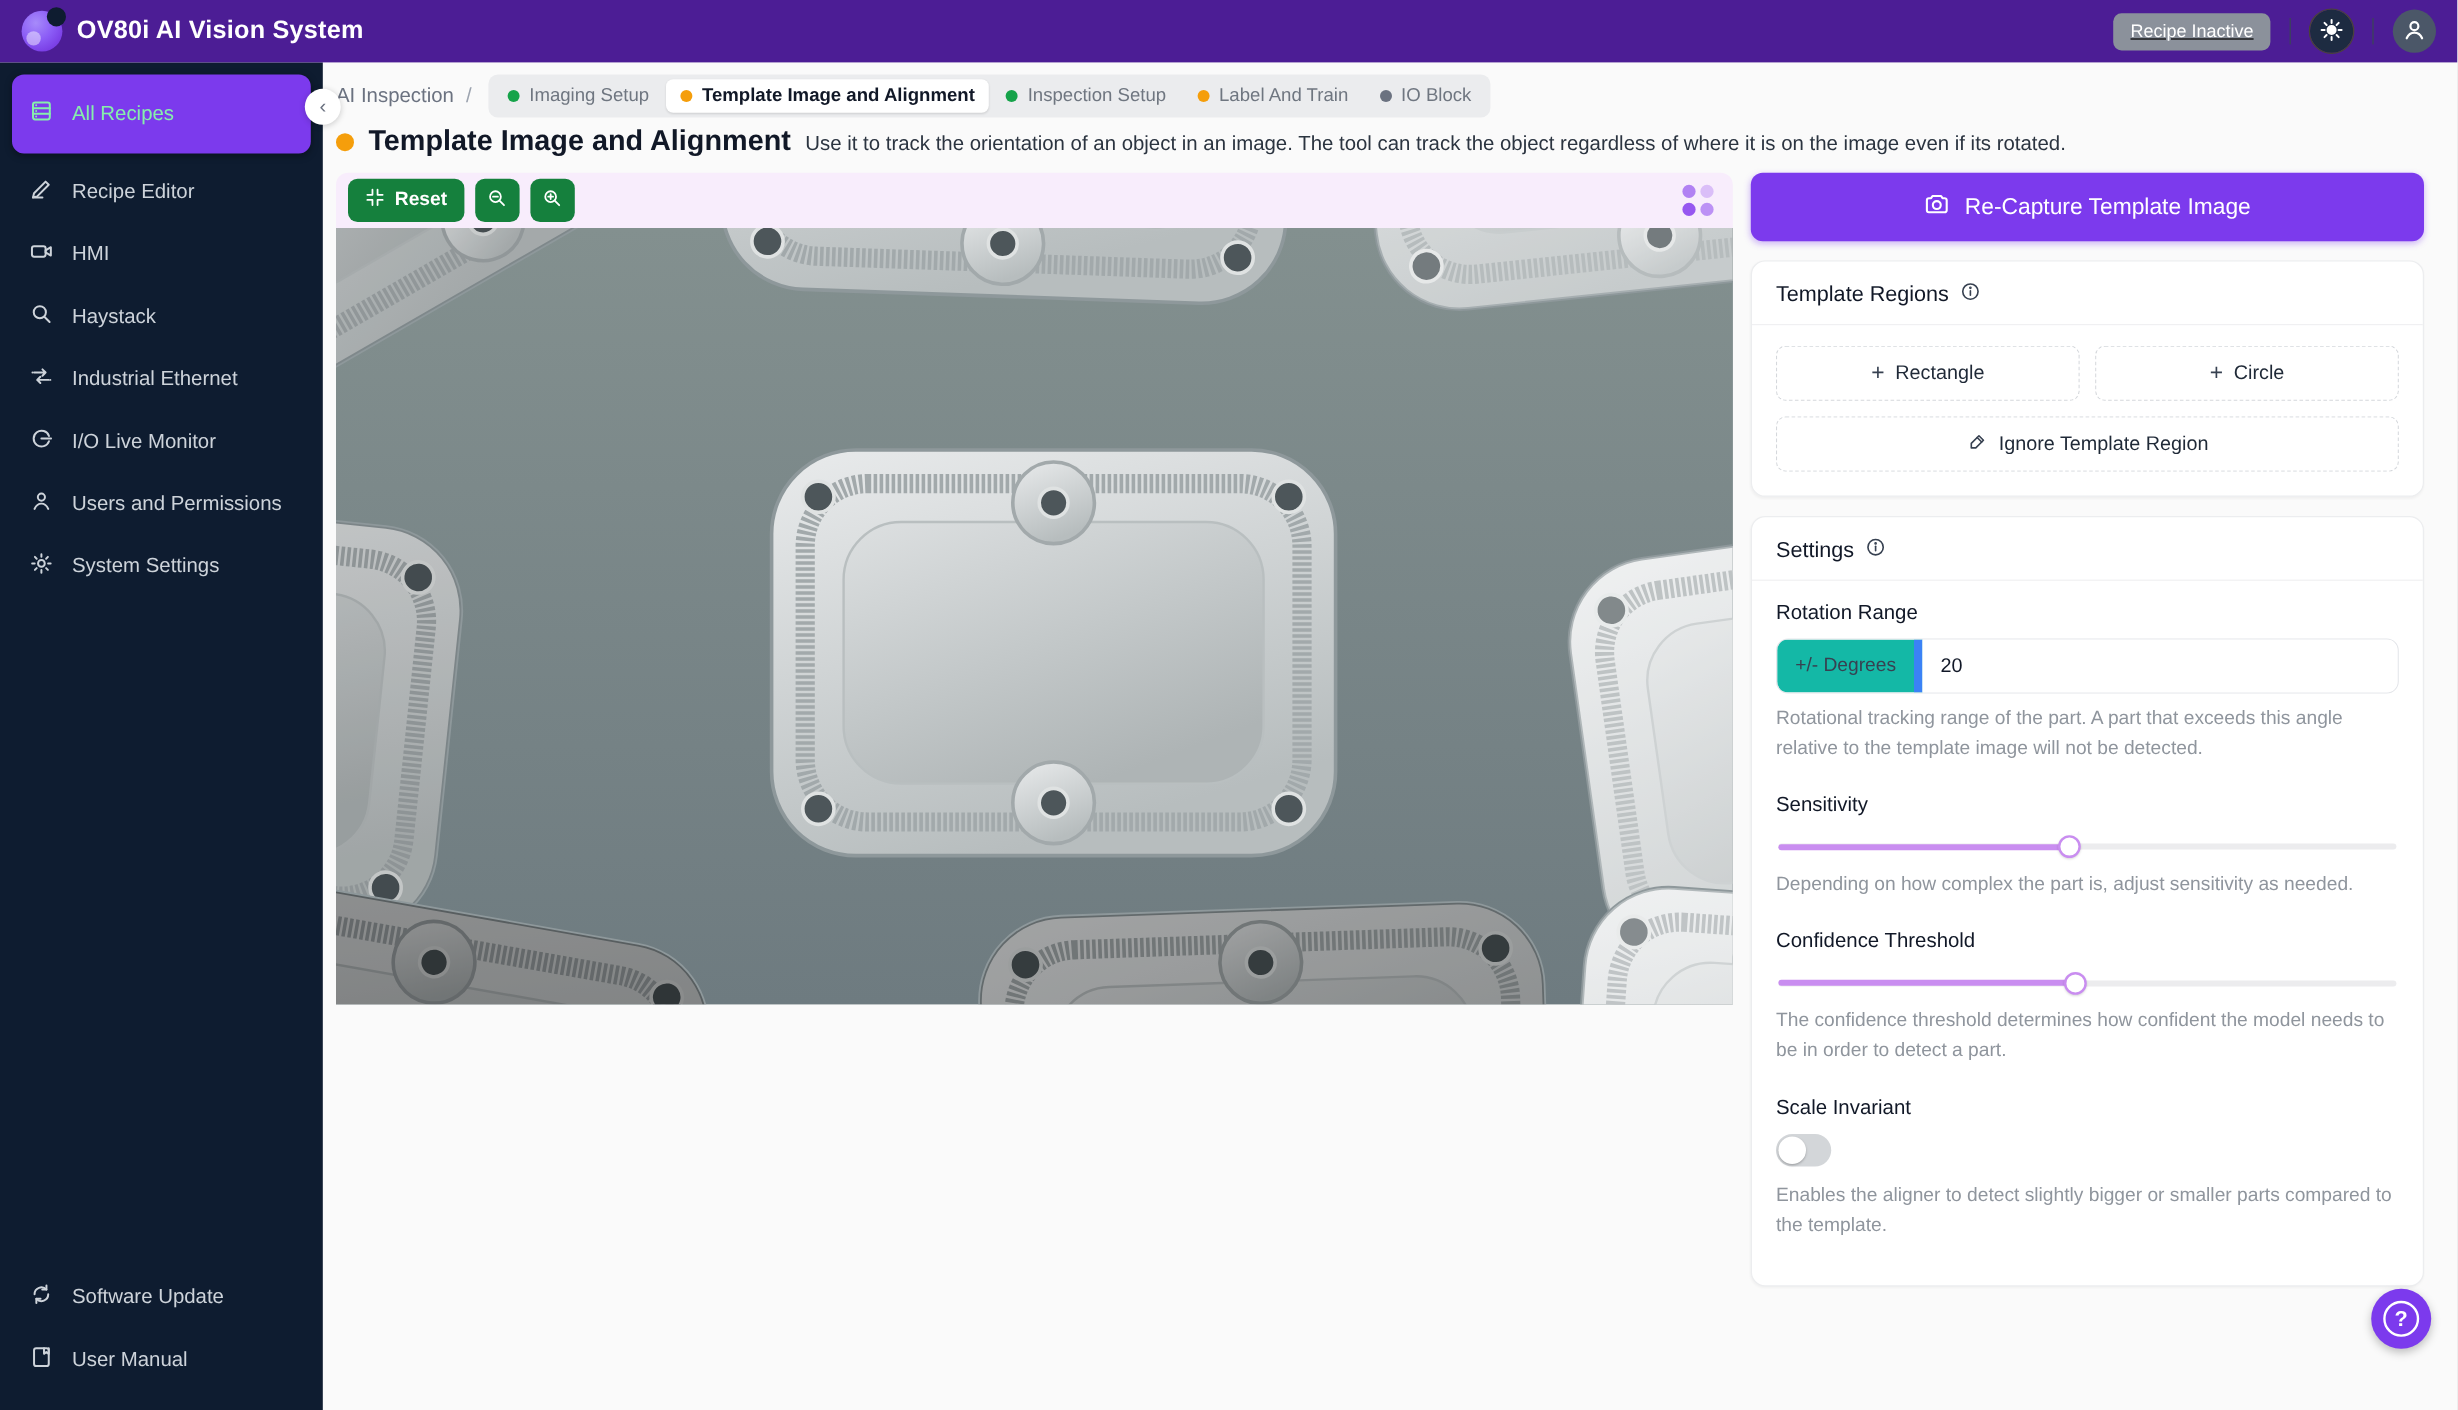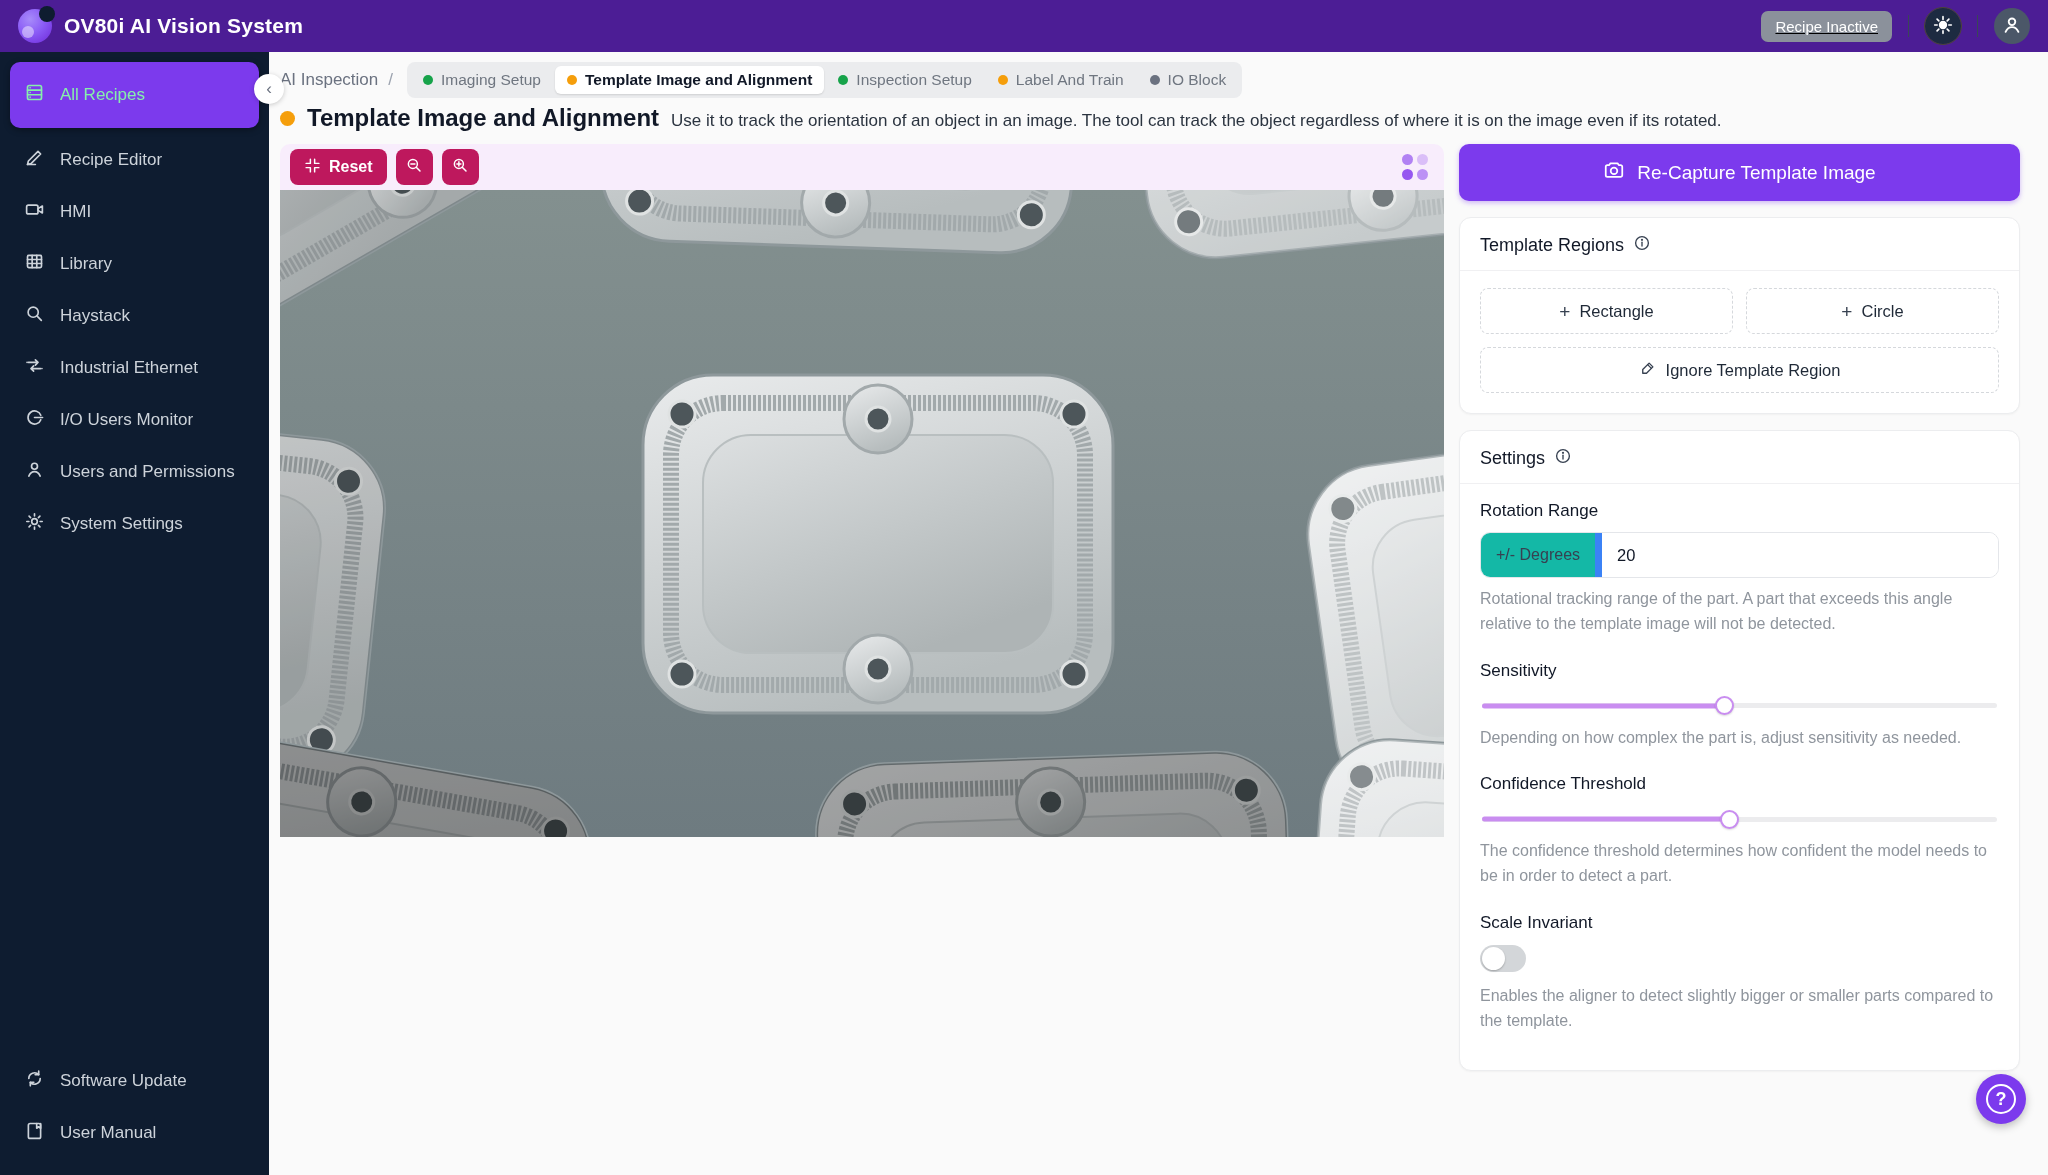--- a/index.html
+++ b/index.html
@@ -51,21 +51,21 @@
   .title-dot{width:15px;height:15px;border-radius:50%;align-self:center;}
   .page-title{font-size:24px;font-weight:700;color:#111827;}
   .page-subtitle{font-size:17px;color:#2b3440;}
 
   .workspace{display:flex;gap:15px;align-items:flex-start;}
 
   
   .canvas-col{width:1164px;flex:none;}
   .toolbar{height:46px;background:#f8edfc;border-radius:10px 10px 0 0;display:flex;align-items:center;
            gap:9px;padding:0 10px;position:relative;}
-  .tb-btn{height:36px;background:#be185d;border:none;border-radius:8px;color:#fff;font-size:16px;font-weight:600;
+  .tb-btn{height:36px;background:#15803d;border:none;border-radius:8px;color:#fff;font-size:16px;font-weight:600;
           display:flex;align-items:center;justify-content:center;gap:8px;cursor:pointer;font-family:inherit;}
   .tb-btn.square{width:37px;padding:0;}
   .tb-btn.reset{padding:0 14px;}
   .loader{position:absolute;right:16px;top:50%;transform:translateY(-50%);display:grid;
           grid-template-columns:11px 11px;gap:4px;}
   .loader span{width:11px;height:11px;border-radius:50%;background:#8b46ee;}
   .loader span:nth-child(1){opacity:.65}.loader span:nth-child(2){opacity:.28}
   .loader span:nth-child(3){opacity:.9}.loader span:nth-child(4){opacity:.55}
   .viewport{width:1164px;height:647px;overflow:hidden;background:#7d8a8d;cursor:grab;}
 
@@ -165,29 +165,20 @@
         <svg width="21" height="21" viewBox="0 0 24 24" fill="none" stroke="currentColor" stroke-width="1.9" stroke-linecap="round" stroke-linejoin="round">
           <rect x="3" y="7" width="13" height="10" rx="2"></rect>
             <path d="M16 11l5-3v8l-5-3z"></path>
         </svg>
       </span>
       <span>HMI</span>
     </div>
     <div class="nav-item">
       <span>
         <svg width="21" height="21" viewBox="0 0 24 24" fill="none" stroke="currentColor" stroke-width="1.9" stroke-linecap="round">
-          <rect x="4" y="5" width="16" height="14" rx="1.5"></rect>
-            <path d="M4 9.7h16M4 14.3h16M9.3 5v14M14.6 5v14"></path>
-        </svg>
-      </span>
-      <span>Library</span>
-    </div>
-    <div class="nav-item">
-      <span>
-        <svg width="21" height="21" viewBox="0 0 24 24" fill="none" stroke="currentColor" stroke-width="1.9" stroke-linecap="round">
           <circle cx="10.5" cy="10.5" r="5.8"></circle>
             <path d="M15 15l4.8 4.8"></path>
         </svg>
       </span>
       <span>Haystack</span>
     </div>
     <div class="nav-item">
       <span>
         <svg width="21" height="21" viewBox="0 0 24 24" fill="none" stroke="currentColor" stroke-width="1.9" stroke-linecap="round" stroke-linejoin="round">
           <path d="M5 8.5h11M13 5.5l3 3-3 3"></path>
@@ -197,21 +188,21 @@
       </span>
       <span>Industrial Ethernet</span>
     </div>
     <div class="nav-item">
       <span>
         <svg width="21" height="21" viewBox="0 0 24 24" fill="none" stroke="currentColor" stroke-width="1.9" stroke-linecap="round">
           <path d="M19.2 9.5A7.5 7.5 0 1 0 19.2 14.5"></path>
             <path d="M12 12h9.2"></path>
         </svg>
       </span>
-      <span>I/O Users Monitor</span>
+      <span>I/O Live Monitor</span>
     </div>
     <div class="nav-item">
       <span>
         <svg width="21" height="21" viewBox="0 0 24 24" fill="none" stroke="currentColor" stroke-width="1.9" stroke-linecap="round">
           <circle cx="12" cy="8.3" r="3.4"></circle>
             <path d="M5.5 19.5c1.5-3.4 4-5 6.5-5s5 1.6 6.5 5"></path>
         </svg>
       </span>
       <span>Users and Permissions</span>
     </div>

